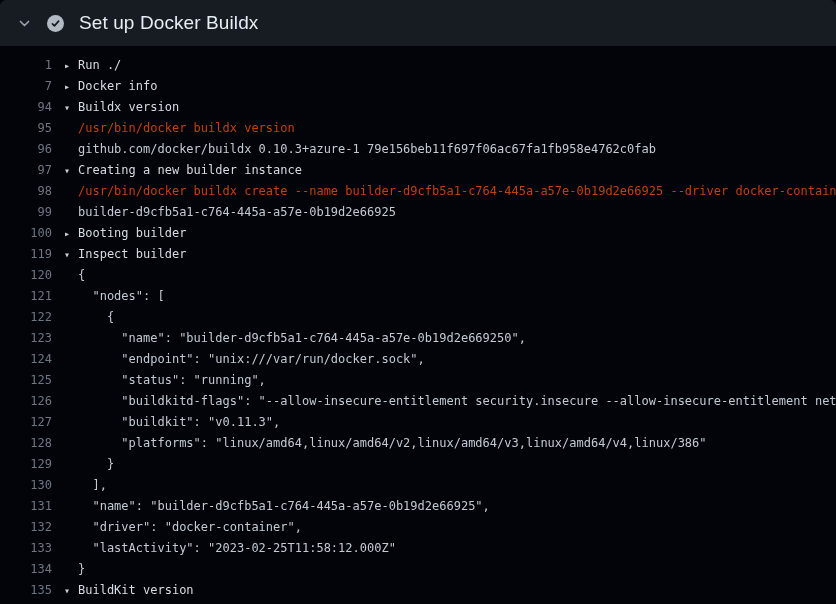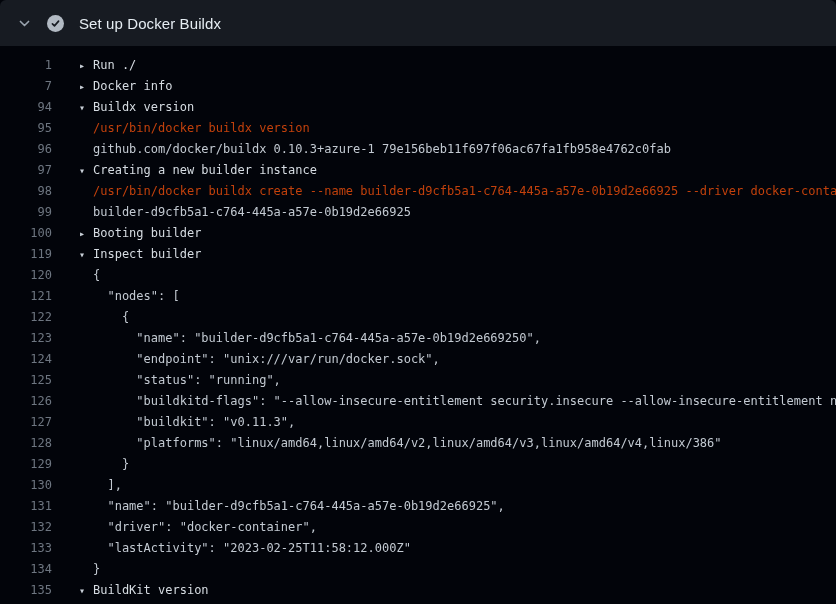--- a/index.html
+++ b/index.html
@@ -7,35 +7,35 @@
 
   
   .step-header{
     height:46px;box-sizing:border-box;background:#171b22;
     display:flex;align-items:center;gap:15px;padding:0 16px 0 16px;
     border-radius:6px 6px 0 0;cursor:pointer;
   }
   .chev{width:16px;height:16px;flex:0 0 auto;display:flex;align-items:center;justify-content:center;color:#9aa4af;}
   .status{width:17px;height:17px;border-radius:50%;background:#b2bac3;flex:0 0 auto;
     display:flex;align-items:center;justify-content:center;}
-  .step-title{color:#e6edf3;font-size:15px;font-weight:500;letter-spacing:.1px;}
+  .step-title{color:#e6edf3;font-size:19px;font-weight:500;letter-spacing:.1px;}
 
   
   .log{
     padding-top:9px;
     font-family:"DejaVu Sans Mono","Liberation Mono",monospace;
     font-size:12px;line-height:21px;
     white-space:pre;overflow:hidden;width:836px;
   }
   .line{display:flex;height:21px;}
   .num{
     width:52px;flex:0 0 auto;text-align:right;color:#6e7681;
     user-select:none;cursor:pointer;
   }
-  .body{margin-left:27px;color:#c3cad2;}
+  .body{margin-left:12px;color:#c3cad2;}
   .line.group{cursor:pointer;}
   .line.group .body{color:#d6dce2;}
   .tri{display:inline-block;width:14px;color:#c9d0d8;font-size:10px;}
   .line.cmd .body{color:#c2410c;padding-left:14px;}
   .line.out .body{padding-left:14px;text-align:center;}
 </style>
 </head>
 <body>
 
 <div class="step-header">

